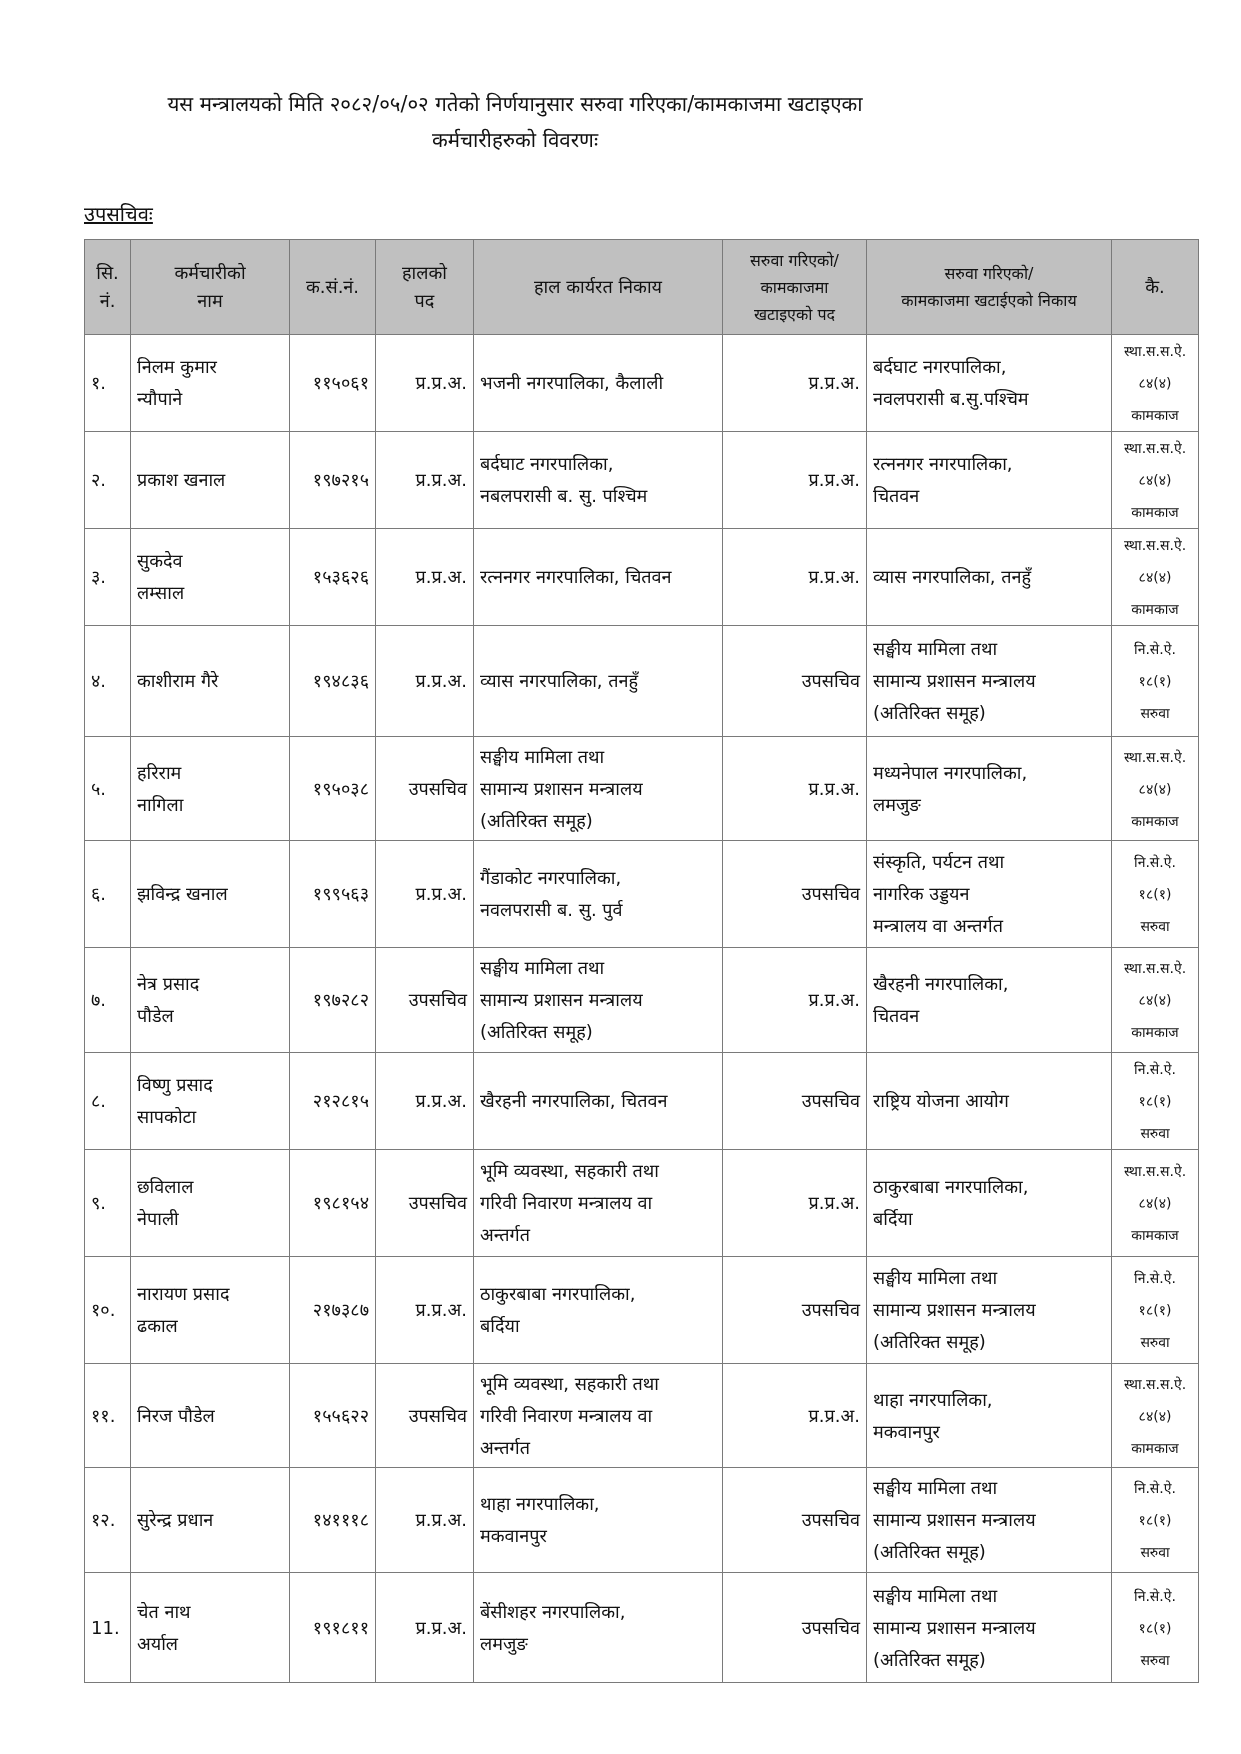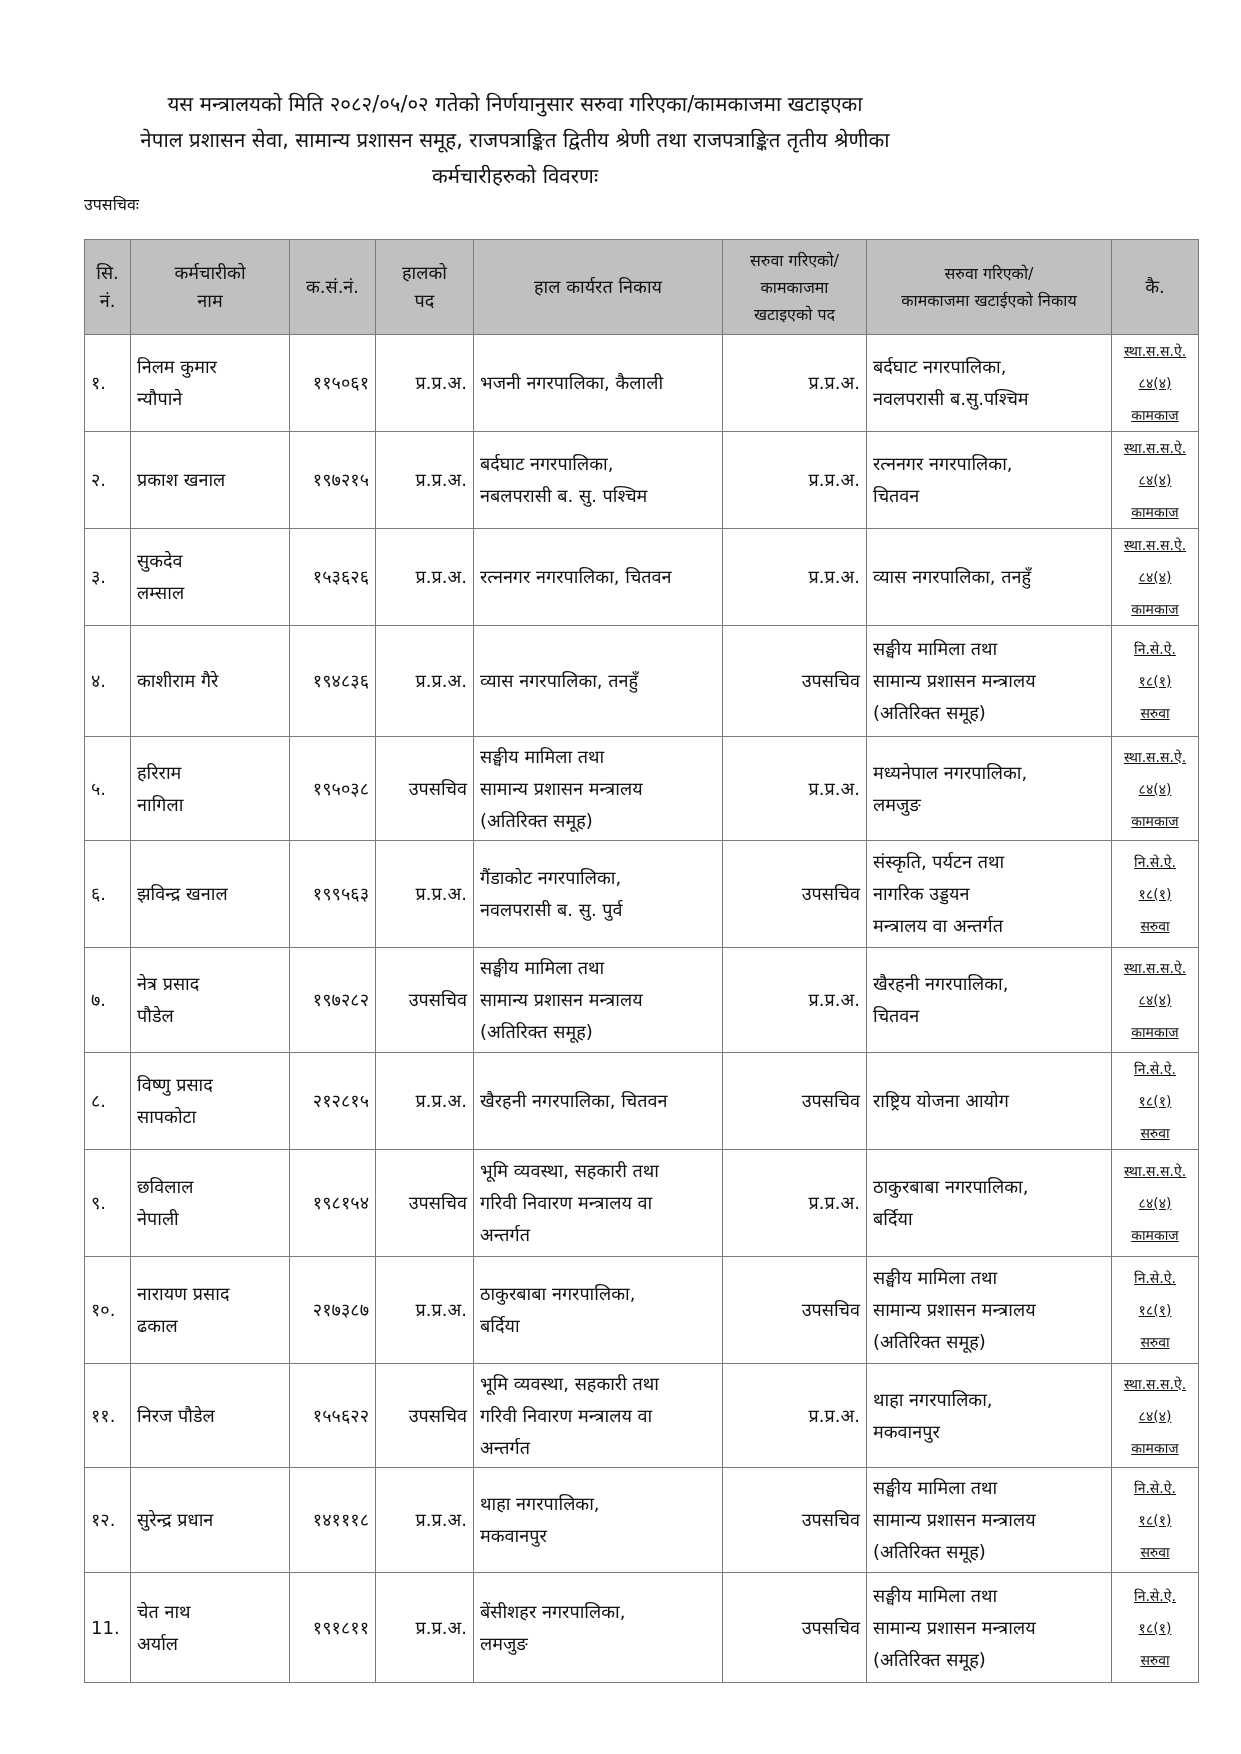--- a/index.html
+++ b/index.html
@@ -6,47 +6,46 @@
   body {
     width: 1241px; height: 1754px; position: relative; overflow: hidden;
     font-family: "DejaVu Sans", "Liberation Sans", sans-serif; color: #111;
   }
   .title {
     position: absolute; left: 0; width: 1030px; top: 86px;
     text-align: center; font-size: 20.5px; line-height: 36px;
   }
   .title div { white-space: nowrap; }
   .section-label {
-    position: absolute; left: 84px; top: 193px; font-size: 16px;
+    position: absolute; left: 84px; top: 200px; font-size: 20px; text-decoration: underline;
   }
   table.main {
     position: absolute; left: 84px; top: 239px; width: 1114px;
     border-collapse: collapse; table-layout: fixed;
     font-size: 18px;
   }
   table.main th, table.main td {
     border: 1.5px solid #7a7a7a; padding: 0 6px; vertical-align: middle;
   }
   table.main thead th {
     background: #c0c0c0; font-weight: normal; text-align: center;
     height: 94px; line-height: 28px; font-size: 18px;
   }
   table.main thead th.small { font-size: 16px; line-height: 27px; }
   table.main td { line-height: 32px; }
   td.c { text-align: right; }
   td.sn { text-align: left; padding-left: 8px; }
-  td.remark { text-align: center; font-size: 14px; line-height: 25px; padding: 0 2px; text-decoration: underline; }
+  td.remark { text-align: center; font-size: 14px; line-height: 25px; padding: 0 2px; }
   .line { display: block; white-space: nowrap; }
 </style>
 </head>
 <body>
 
 <div class="title">
   <div>यस मन्त्रालयको मिति २०८२/०५/०२ गतेको निर्णयानुसार सरुवा गरिएका/कामकाजमा खटाइएका</div>
-  <div>नेपाल प्रशासन सेवा, सामान्य प्रशासन समूह, राजपत्राङ्कित द्वितीय श्रेणी तथा राजपत्राङ्कित तृतीय श्रेणीका</div>
   <div>कर्मचारीहरुको विवरणः</div>
 </div>
 
 <div class="section-label">उपसचिवः</div>
 
 <table class="main">
   <colgroup>
     <col style="width:46px">
     <col style="width:159px">
     <col style="width:86px">

